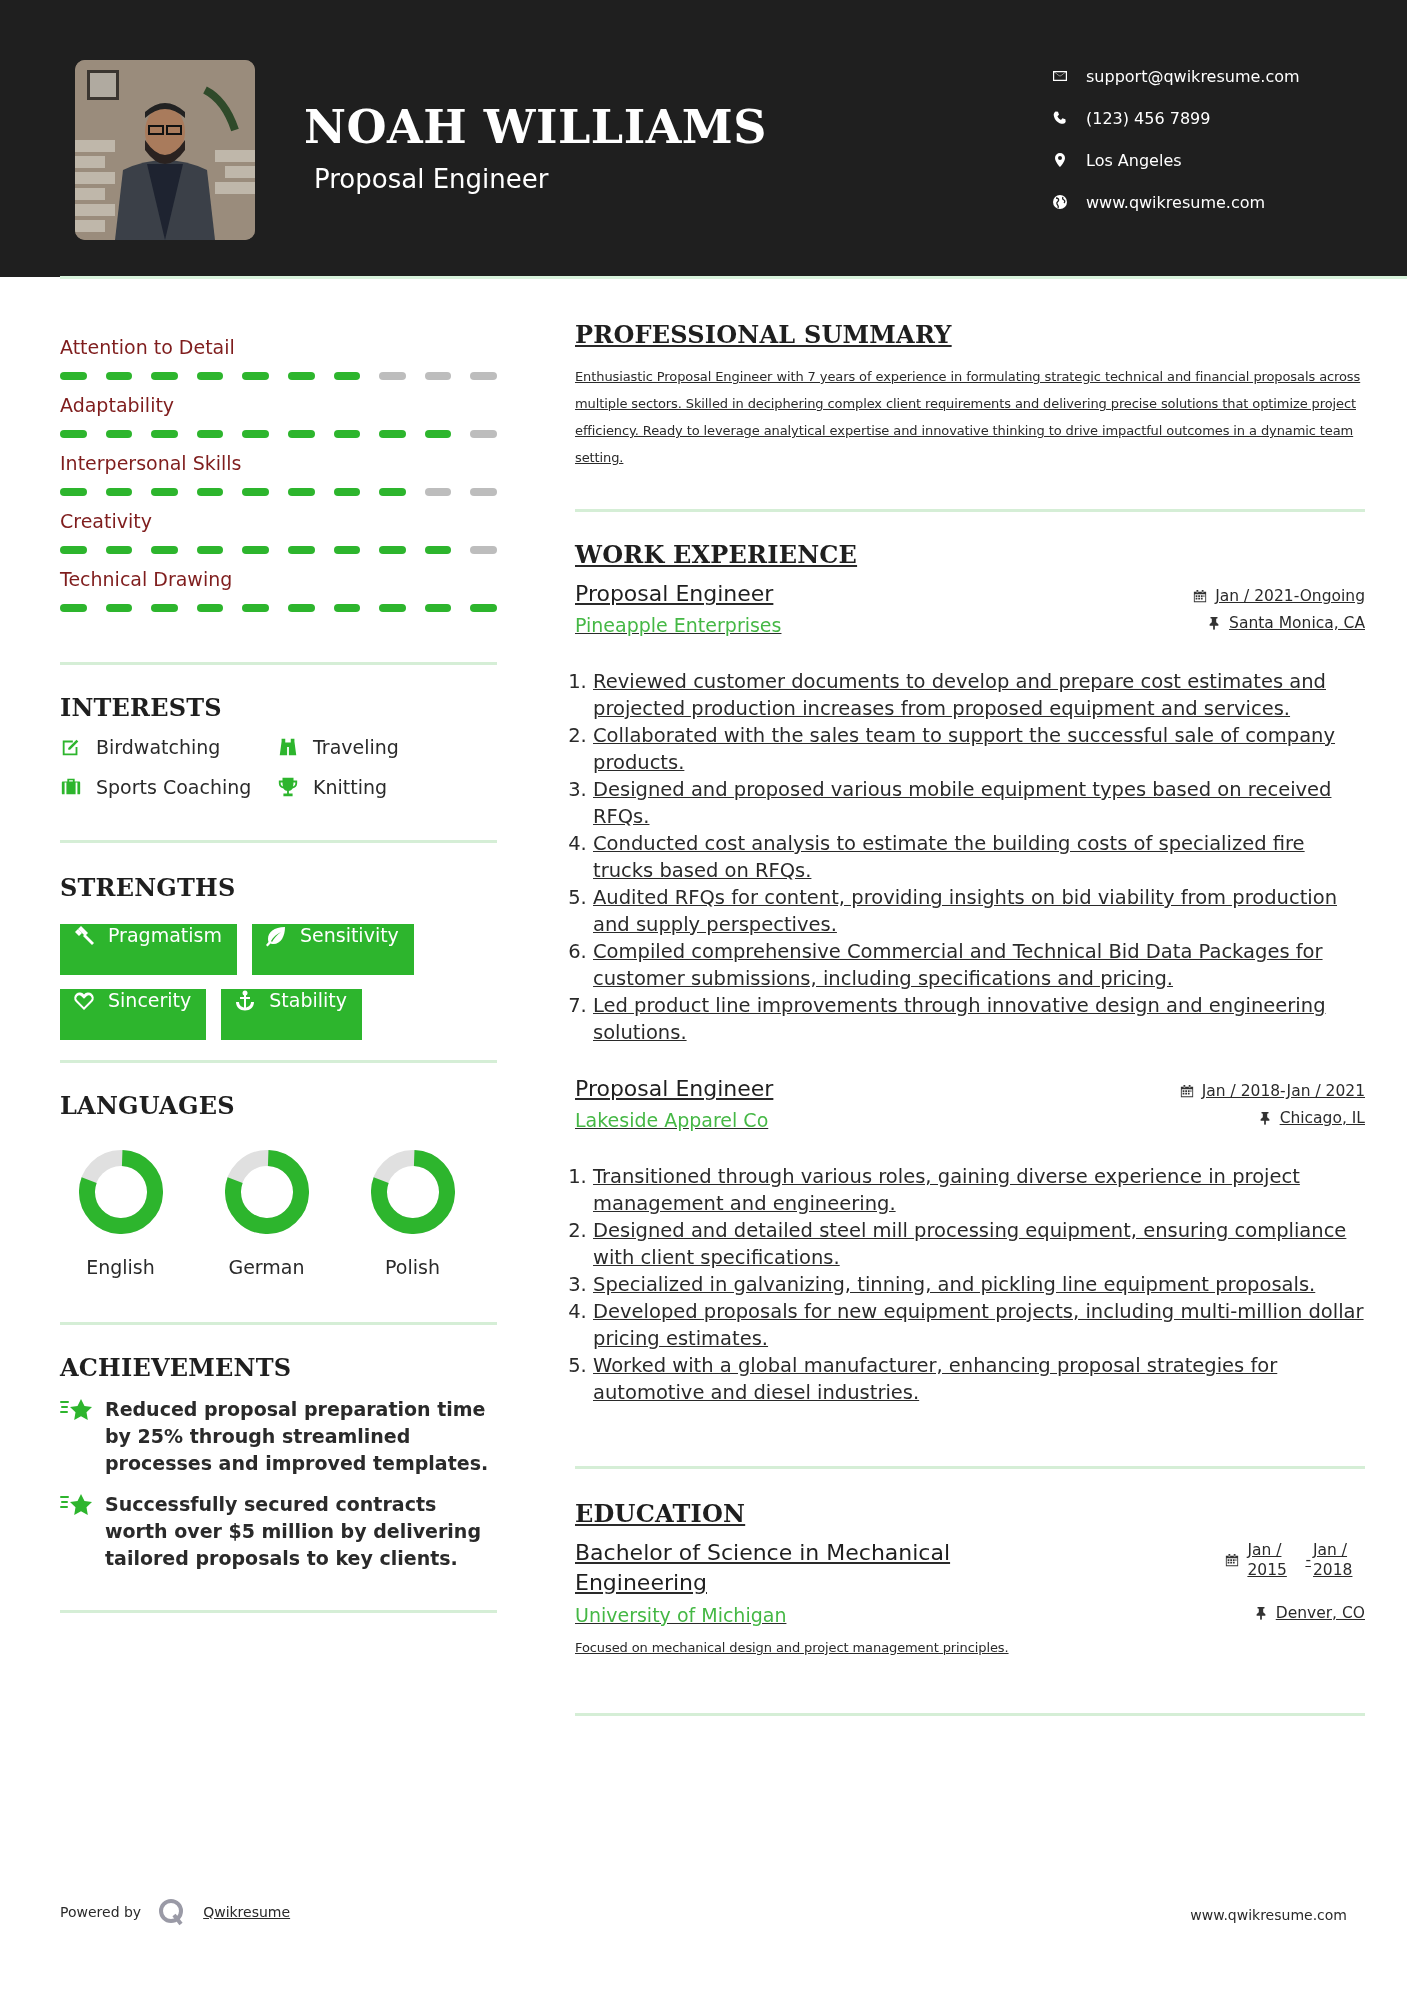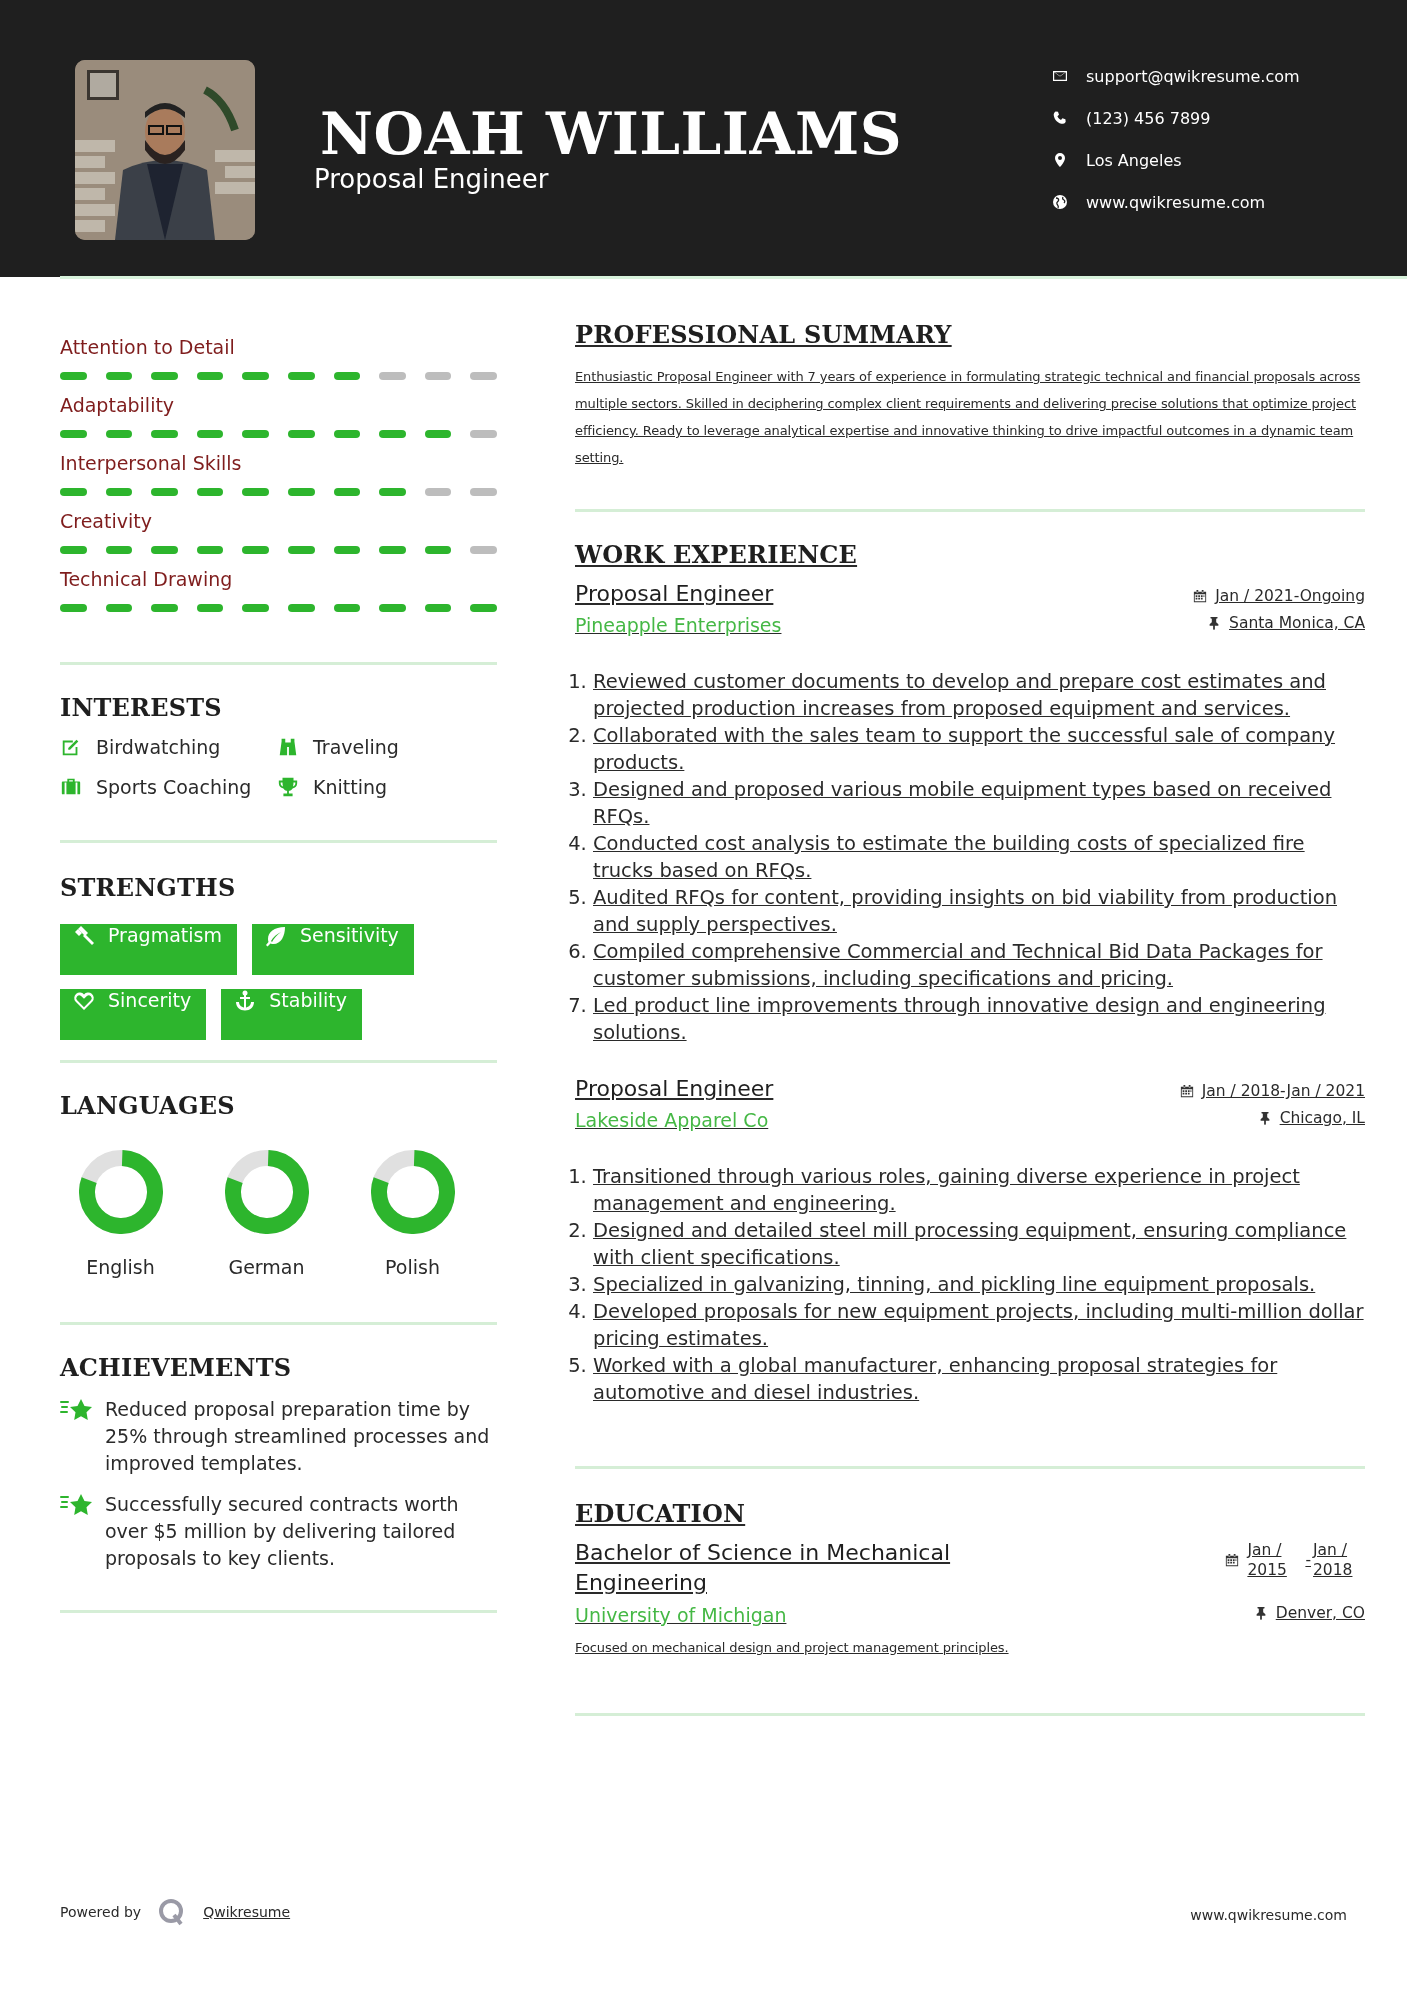--- a/index.html
+++ b/index.html
@@ -3,21 +3,21 @@
 <meta charset="utf-8">
 <style>
   * { box-sizing: border-box; margin: 0; padding: 0; }
   html, body { width: 1407px; height: 1990px; background: #ffffff; }
   body { font-family: "DejaVu Sans", sans-serif; color: #2a2a2a; position: relative; overflow: hidden; }
 
   .header { position: absolute; left: 0; top: 0; width: 1407px; height: 277px; background: #1f1f1f; }
   .header-accent { position: absolute; left: 60px; top: 276px; width: 1347px; height: 3px; background: #d8f3dc; }
   .photo { position: absolute; left: 75px; top: 60px; width: 180px; height: 180px; border-radius: 10px; overflow: hidden; background: #8a7d70; }
   .photo svg { width: 100%; height: 100%; display: block; }
-  .name { position: absolute; left: 320px; top: 100px; font-family: "DejaVu Serif", serif; font-weight: bold; font-size: 58px; color: #ffffff; letter-spacing: 0.5px; }
+  .name { position: absolute; left: 304px; top: 100px; font-family: "DejaVu Serif", serif; font-weight: bold; font-size: 46px; color: #ffffff; letter-spacing: 0.5px; }
   .title { position: absolute; left: 314px; top: 164px; font-size: 26px; color: #ffffff; }
   .contacts { position: absolute; left: 1050px; top: 55px; }
   .contact { display: flex; align-items: center; height: 42px; color: #ffffff; font-size: 16px; }
   .contact .ci { width: 36px; display: inline-flex; align-items: center; justify-content: flex-start; padding-left: 2px; }
   .contact .ci svg { width: 16px; height: 16px; fill: #ffffff; }
 
   .col-left { position: absolute; left: 60px; top: 320px; width: 437px; }
   .col-right { position: absolute; left: 575px; top: 320px; width: 790px; text-decoration: underline; }
 
   .sec-title { font-family: "DejaVu Serif", serif; font-weight: bold; font-size: 24px; color: #1f1f1f; letter-spacing: 0.2px; }
@@ -34,21 +34,21 @@
 
   .strengths { display: flex; flex-wrap: wrap; gap: 14px 15px; margin-top: 22px; width: 420px; }
   .strength { display: inline-flex; background: #2db52d; color: #ffffff; font-size: 19px; height: 51px; padding: 0 15px 0 12px; }
   .strength svg { width: 24px; height: 24px; fill: #ffffff; margin-right: 12px; }
 
   .langs { display: flex; gap: 61px; margin-top: 30px; padding-left: 18px; }
   .lang { display: flex; flex-direction: column; align-items: center; width: 85px; }
   .lang svg { width: 84px; height: 84px; }
   .lang-label { font-size: 19px; margin-top: 22px; }
 
-  .ach { display: flex; margin-top: 14px; }
+  .ach { display: flex; margin-top: 14px; font-weight: bold; }
   .ach svg { width: 34px; height: 28px; flex: none; margin-right: 11px; margin-top: 0px; }
   .ach-text { font-size: 19px; line-height: 27px; }
 
   .summary { font-size: 13px; line-height: 27px; margin-top: 14px; color: #2a2a2a; letter-spacing: -0.1px; }
 
   .job-head { display: flex; justify-content: space-between; align-items: flex-start; }
   .job-title { font-size: 22px; color: #1f1f1f; }
   .meta { font-size: 15.5px; color: #2a2a2a; display: flex; align-items: center; }
   .meta svg { width: 14px; height: 14px; fill: #333; margin-right: 8px; }
   .company { font-size: 19px; color: #45b845; }

